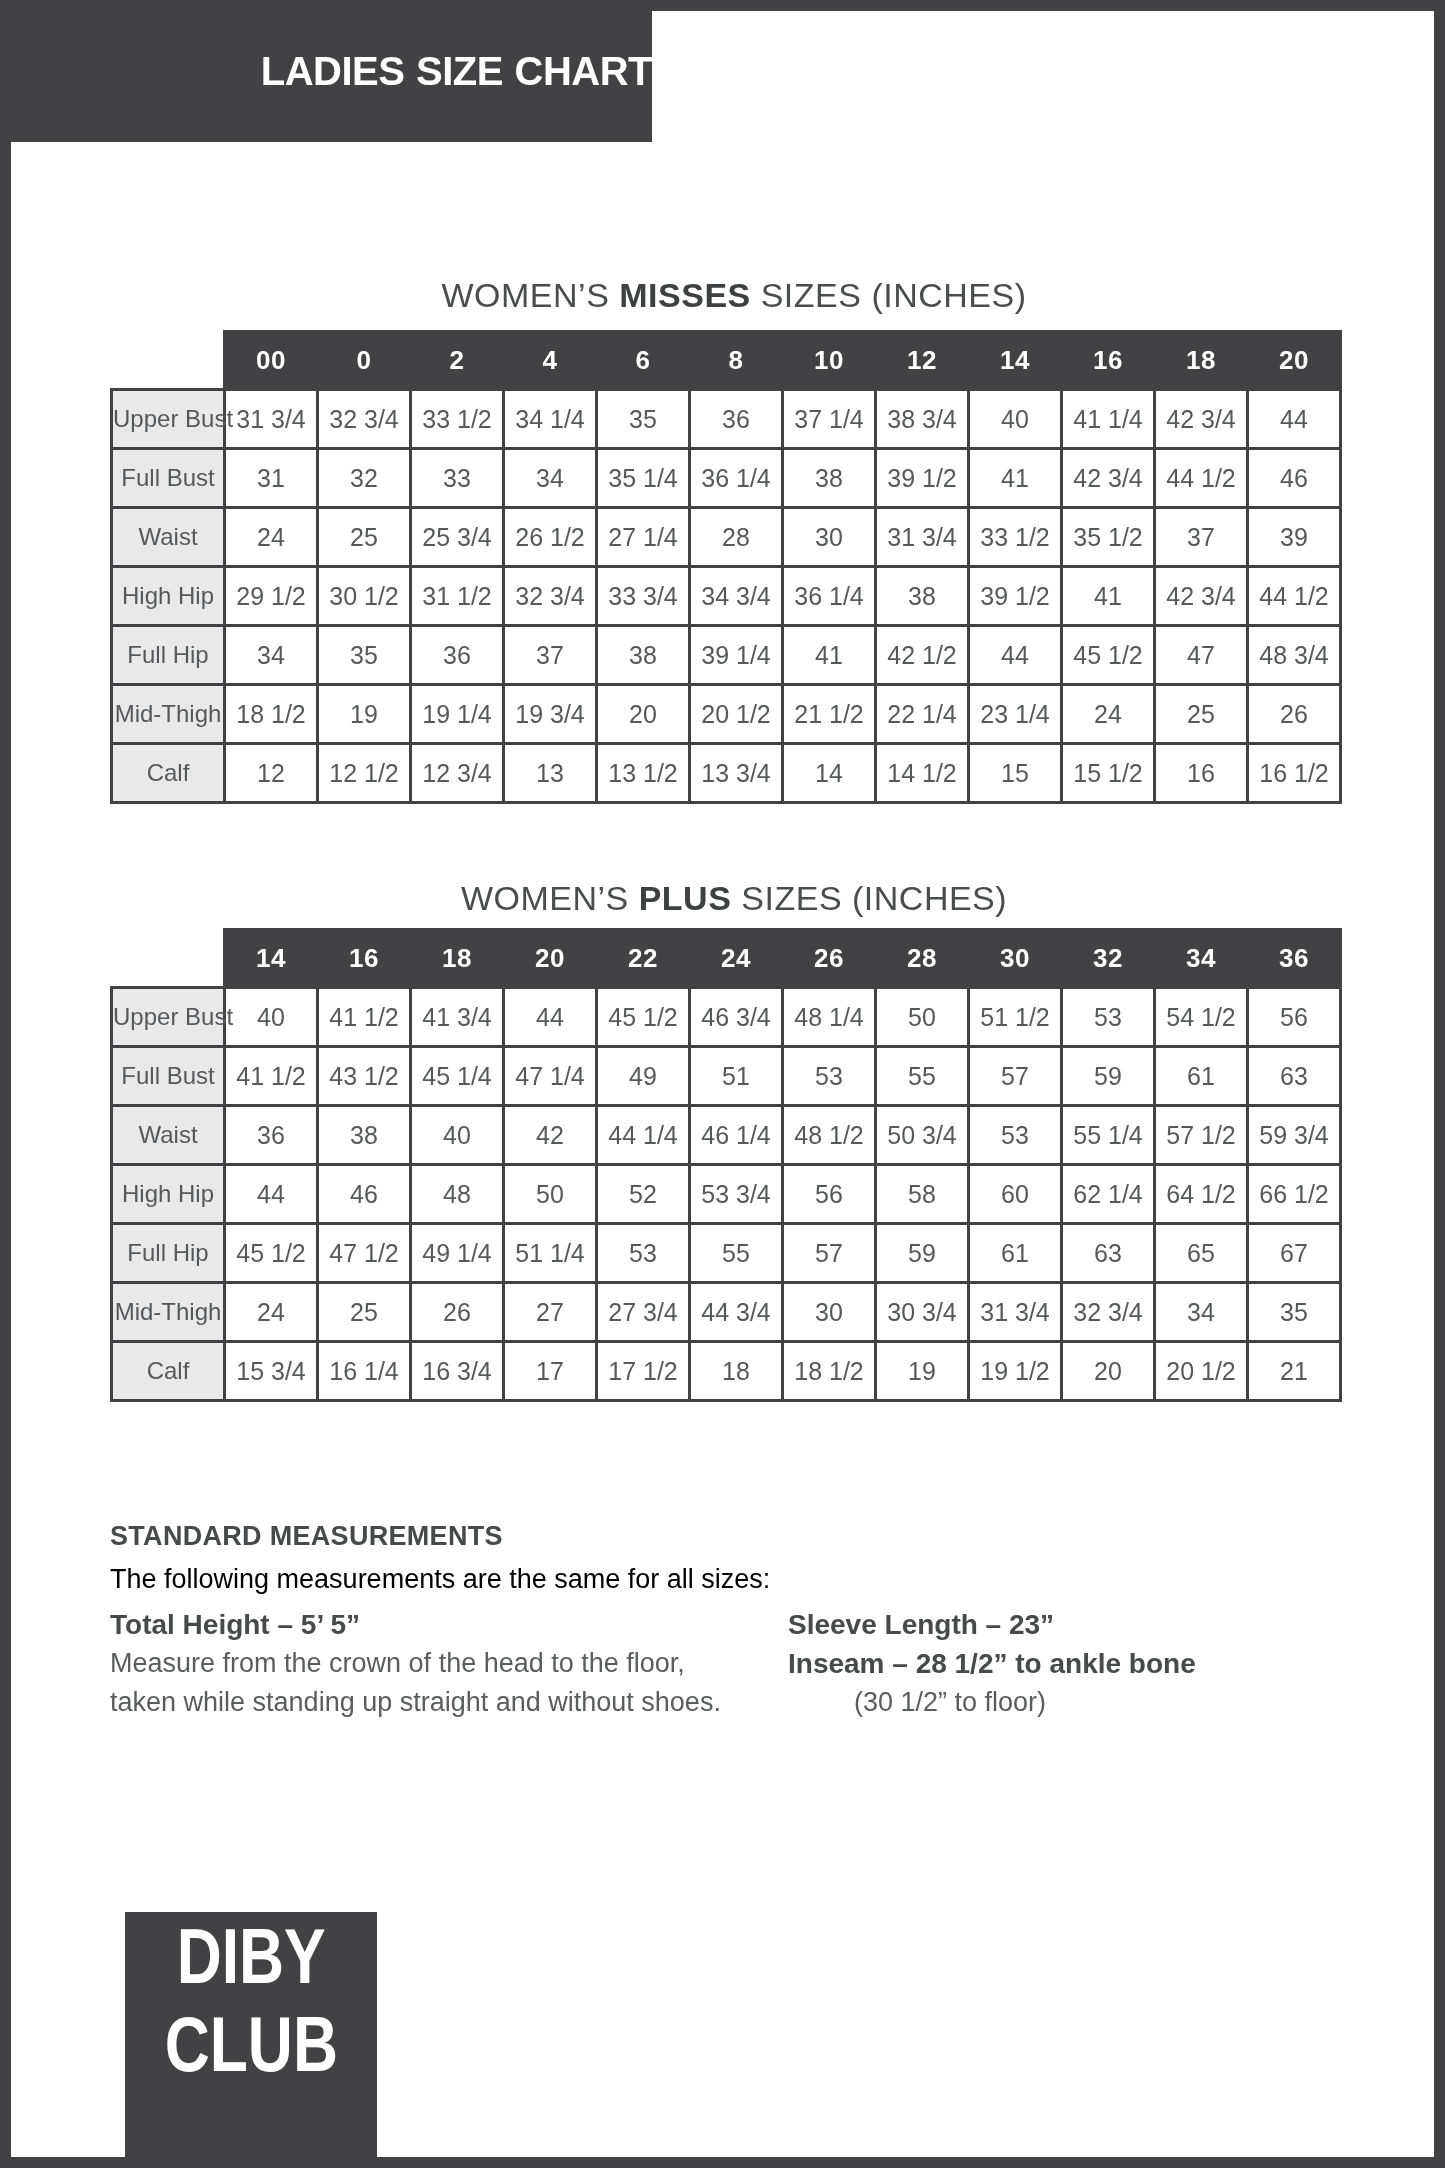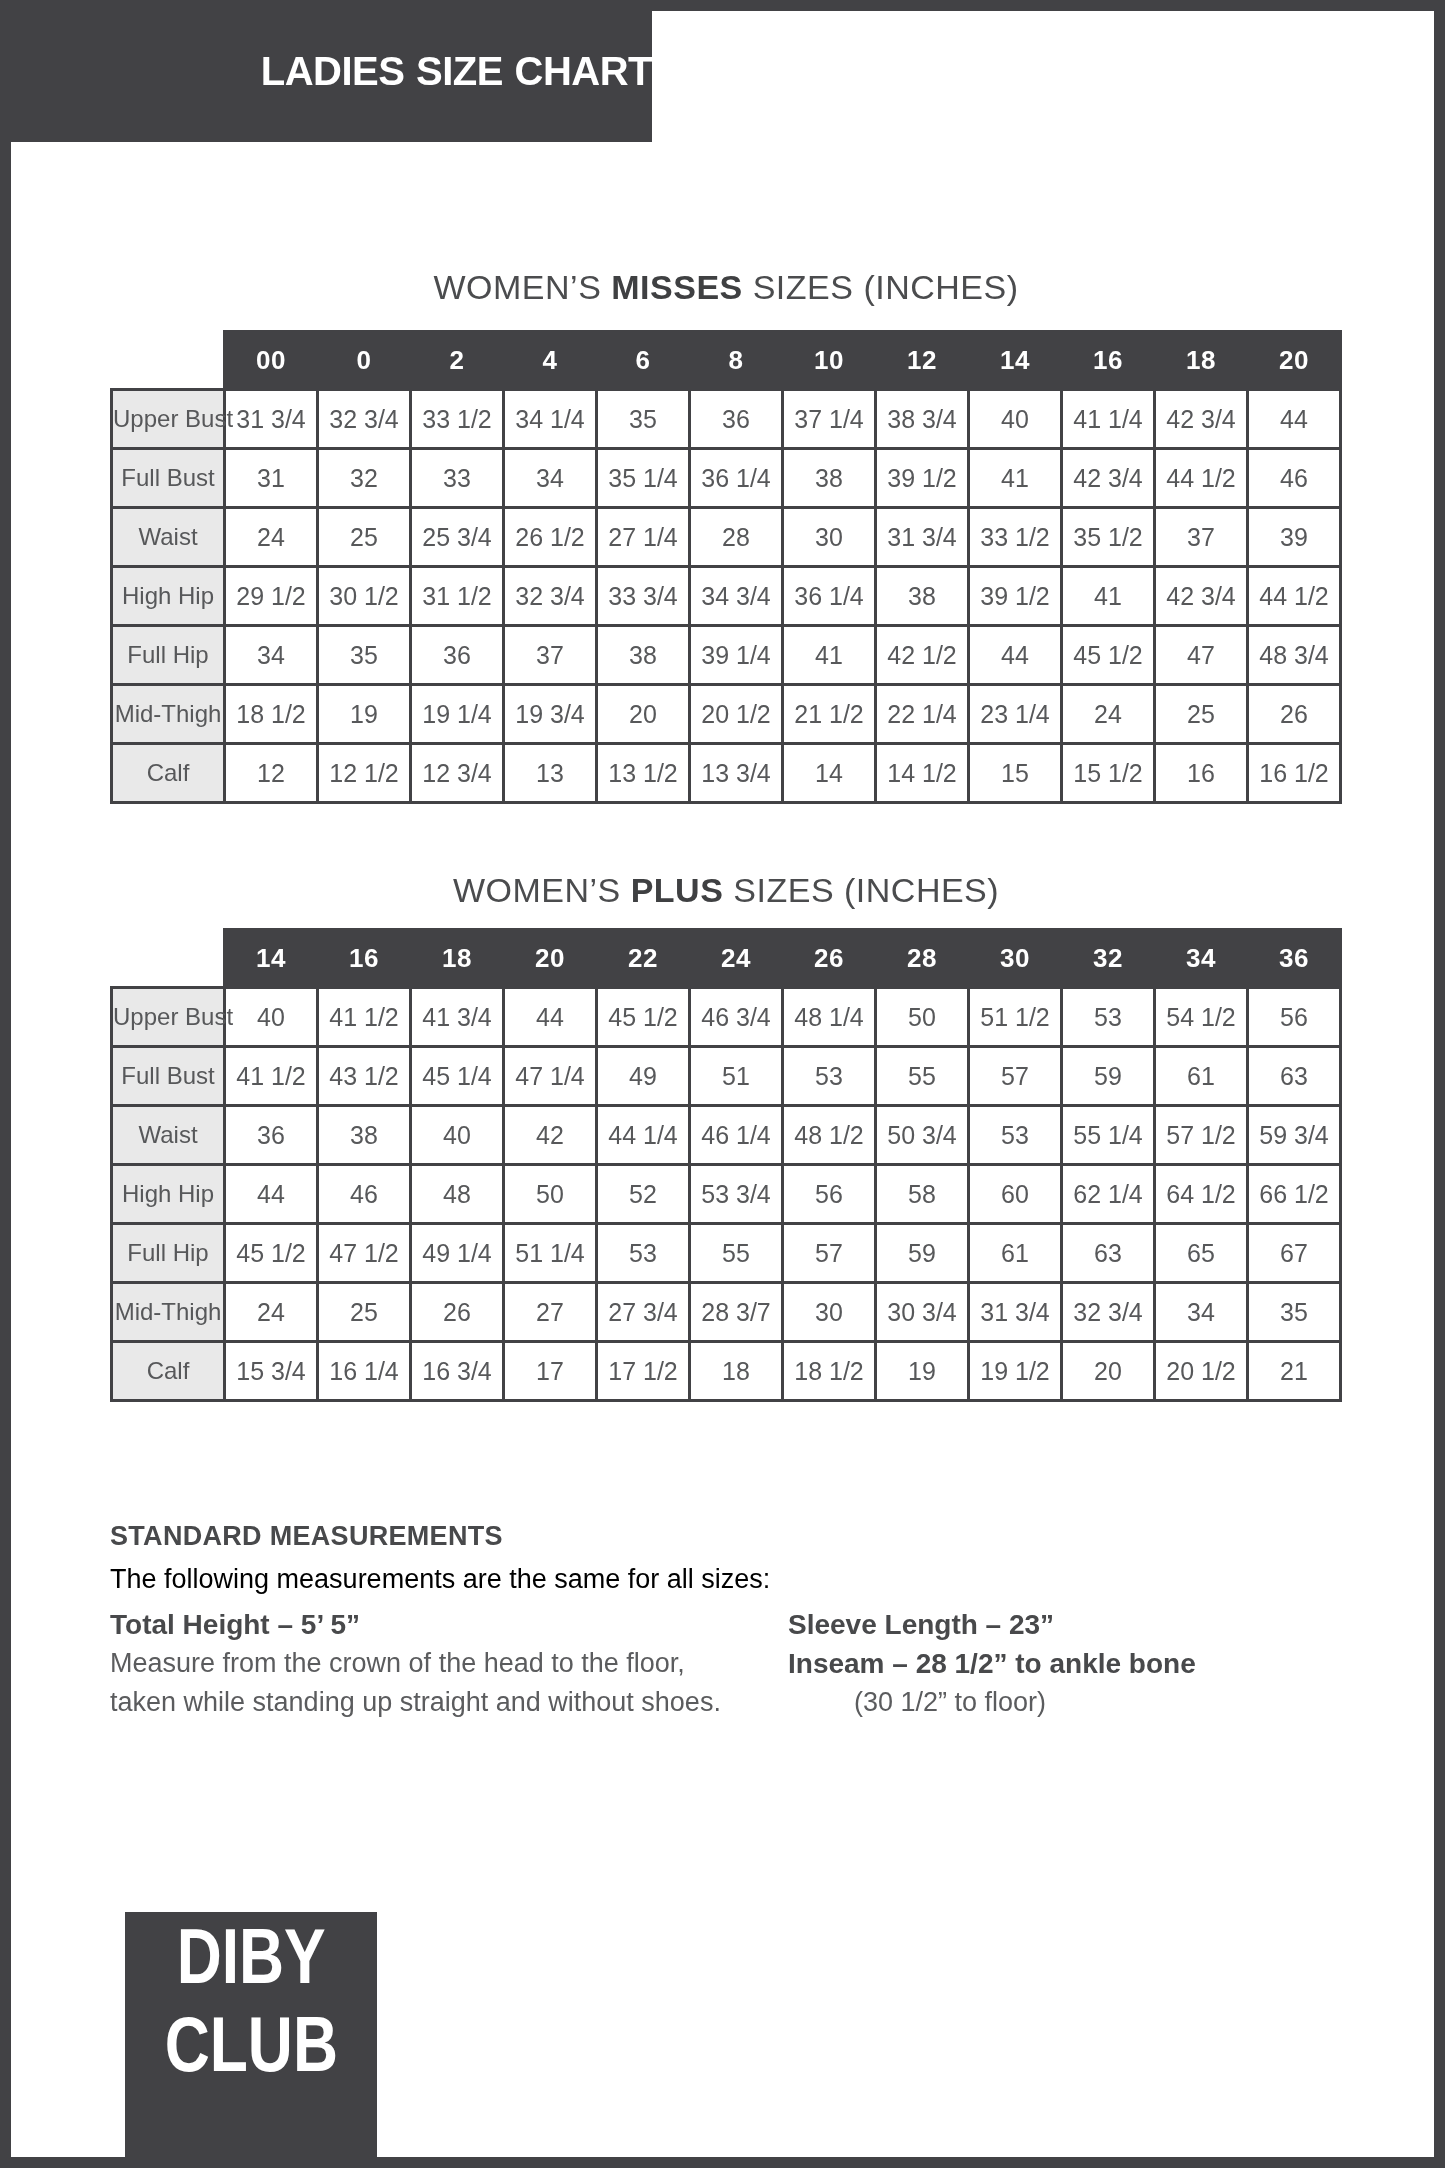--- a/index.html
+++ b/index.html
@@ -14,21 +14,21 @@
   .title-block {
     position:absolute; left:0; top:0; width:652px; height:142px;
     background:var(--dark); display:flex; align-items:center; justify-content:flex-end; z-index:2;
   }
   .title-block h1 {
     margin:0; color:#ffffff; font-size:40px; font-weight:700;
     letter-spacing:-0.5px; word-spacing:1px; white-space:nowrap;
   }
 
   .section-title {
-    position:absolute; left:110px; width:1232px; margin:0; text-align:center;
+    position:absolute; left:110px; width:1232px; margin:8px; text-align:center;
     font-size:34px; font-weight:400; color:#4b4c4e; letter-spacing:0.5px; z-index:2; white-space:nowrap;
   }
   .section-title strong { font-weight:700; color:#3f4042; }
   #misses-title { top:268px; }
   #plus-title   { top:871px; }
 
   table.size-table {
     position:absolute; left:110px; width:1232px; border-collapse:collapse; table-layout:fixed; z-index:2;
     background:#fff;
   }
@@ -313,21 +313,21 @@
           <td>65</td>
           <td>67</td>
         </tr>
         <tr>
           <td class="row-label">Mid-Thigh</td>
           <td>24</td>
           <td>25</td>
           <td>26</td>
           <td>27</td>
           <td>27 3/4</td>
-          <td>28 3/7</td>
+          <td>44 3/4</td>
           <td>30</td>
           <td>30 3/4</td>
           <td>31 3/4</td>
           <td>32 3/4</td>
           <td>34</td>
           <td>35</td>
         </tr>
         <tr>
           <td class="row-label">Calf</td>
           <td>15 3/4</td>

